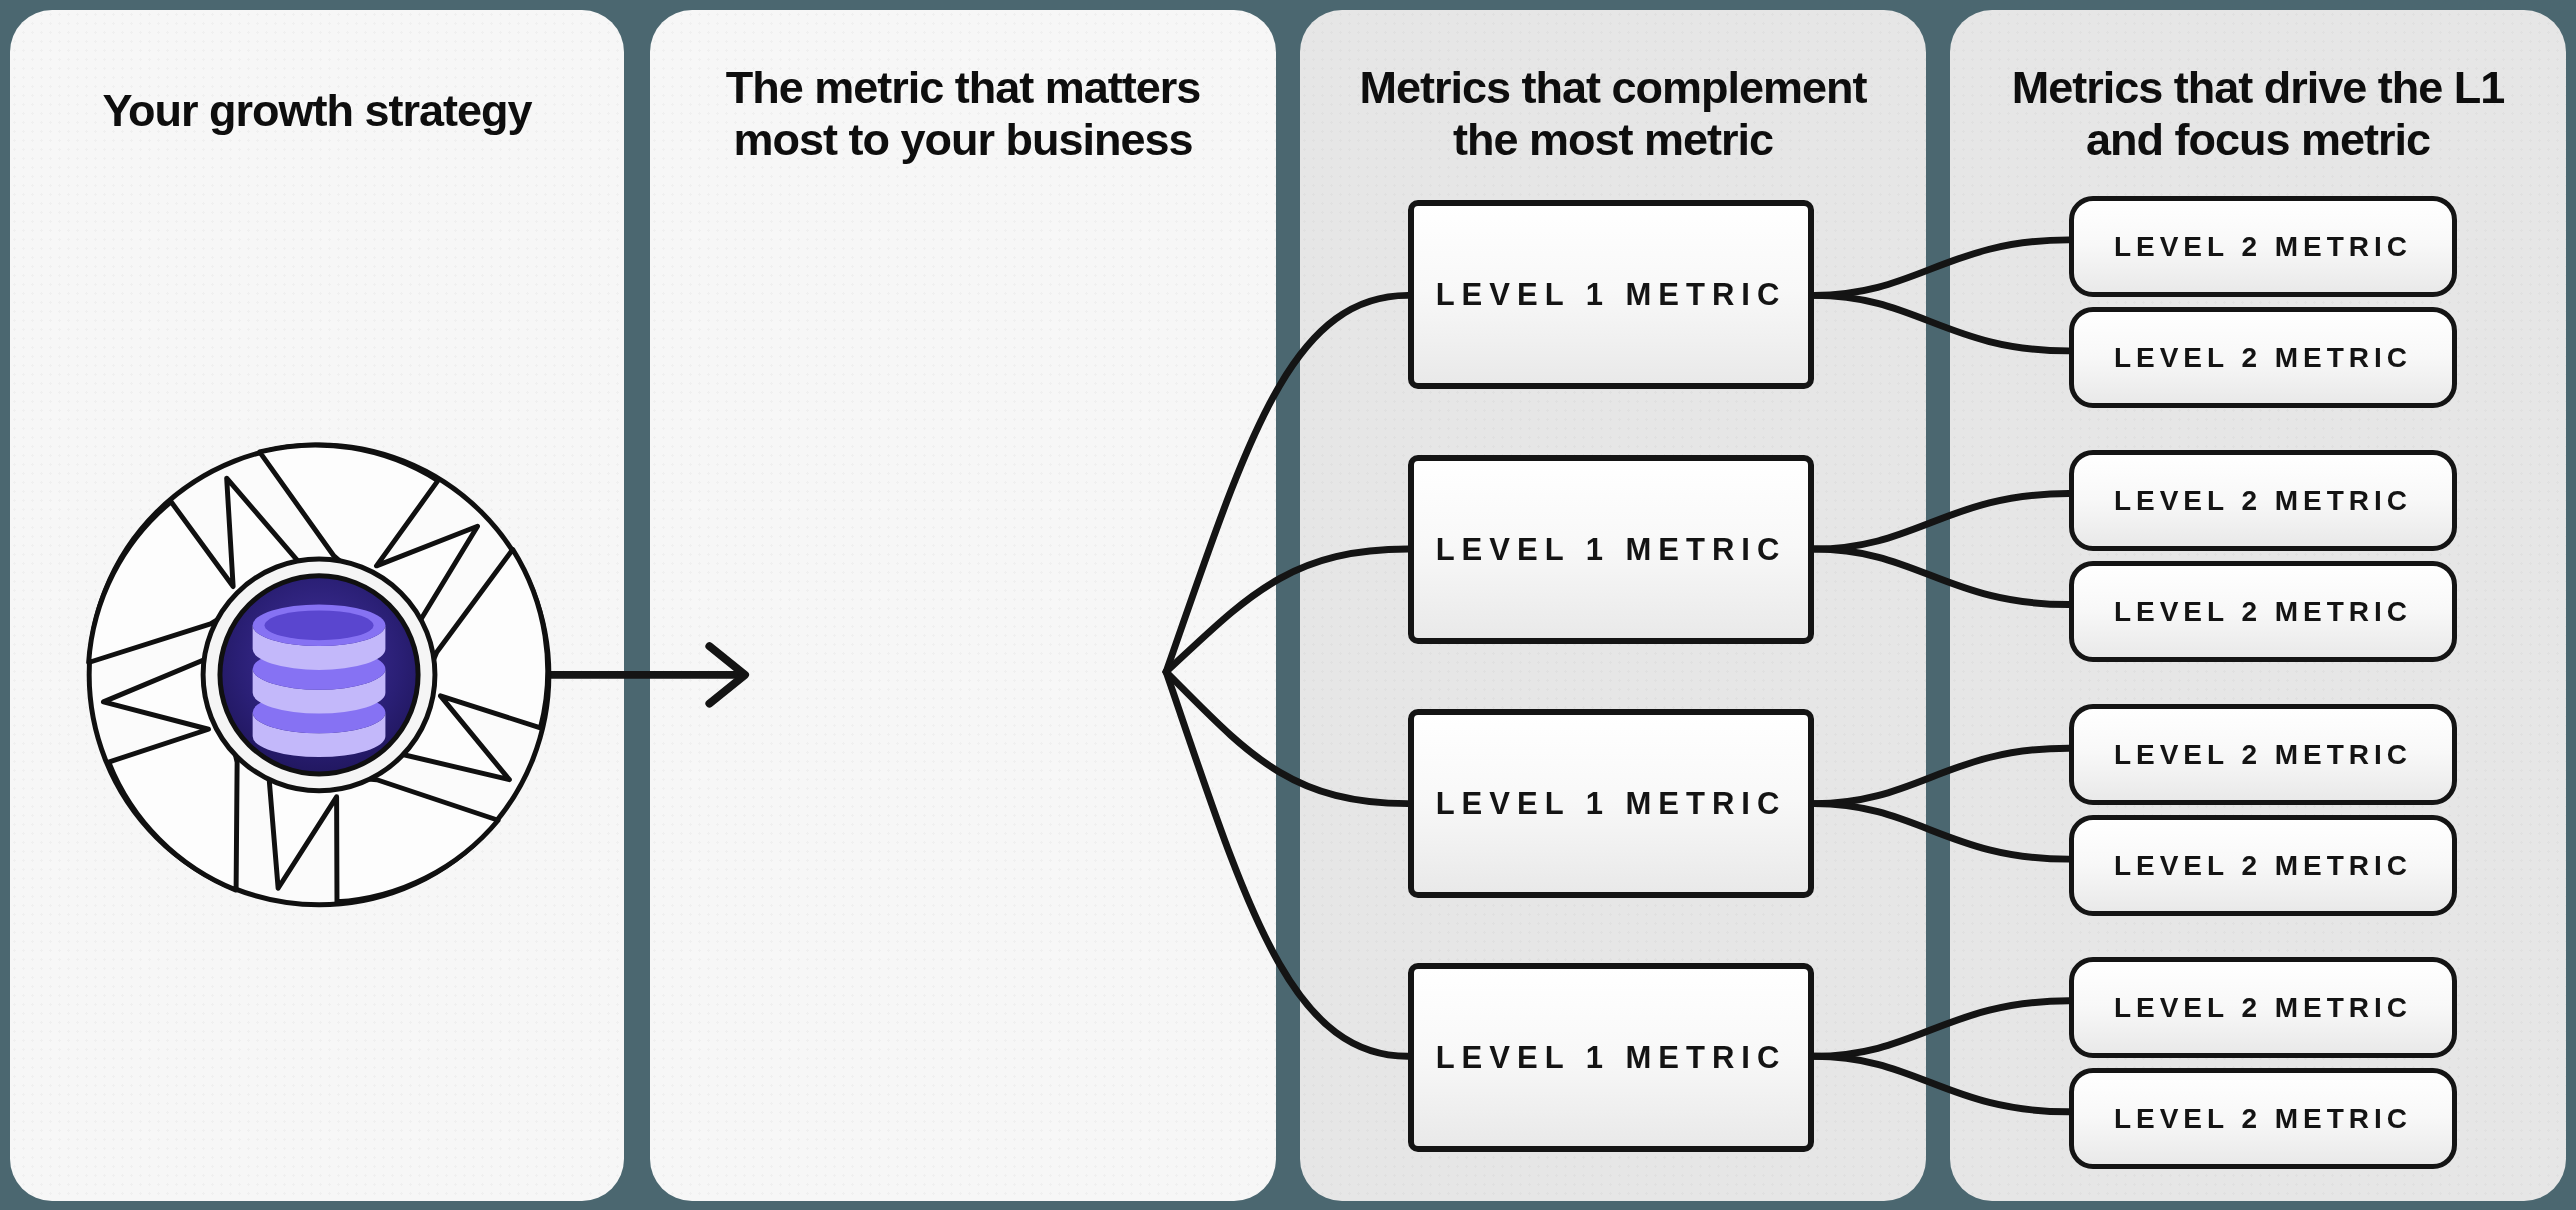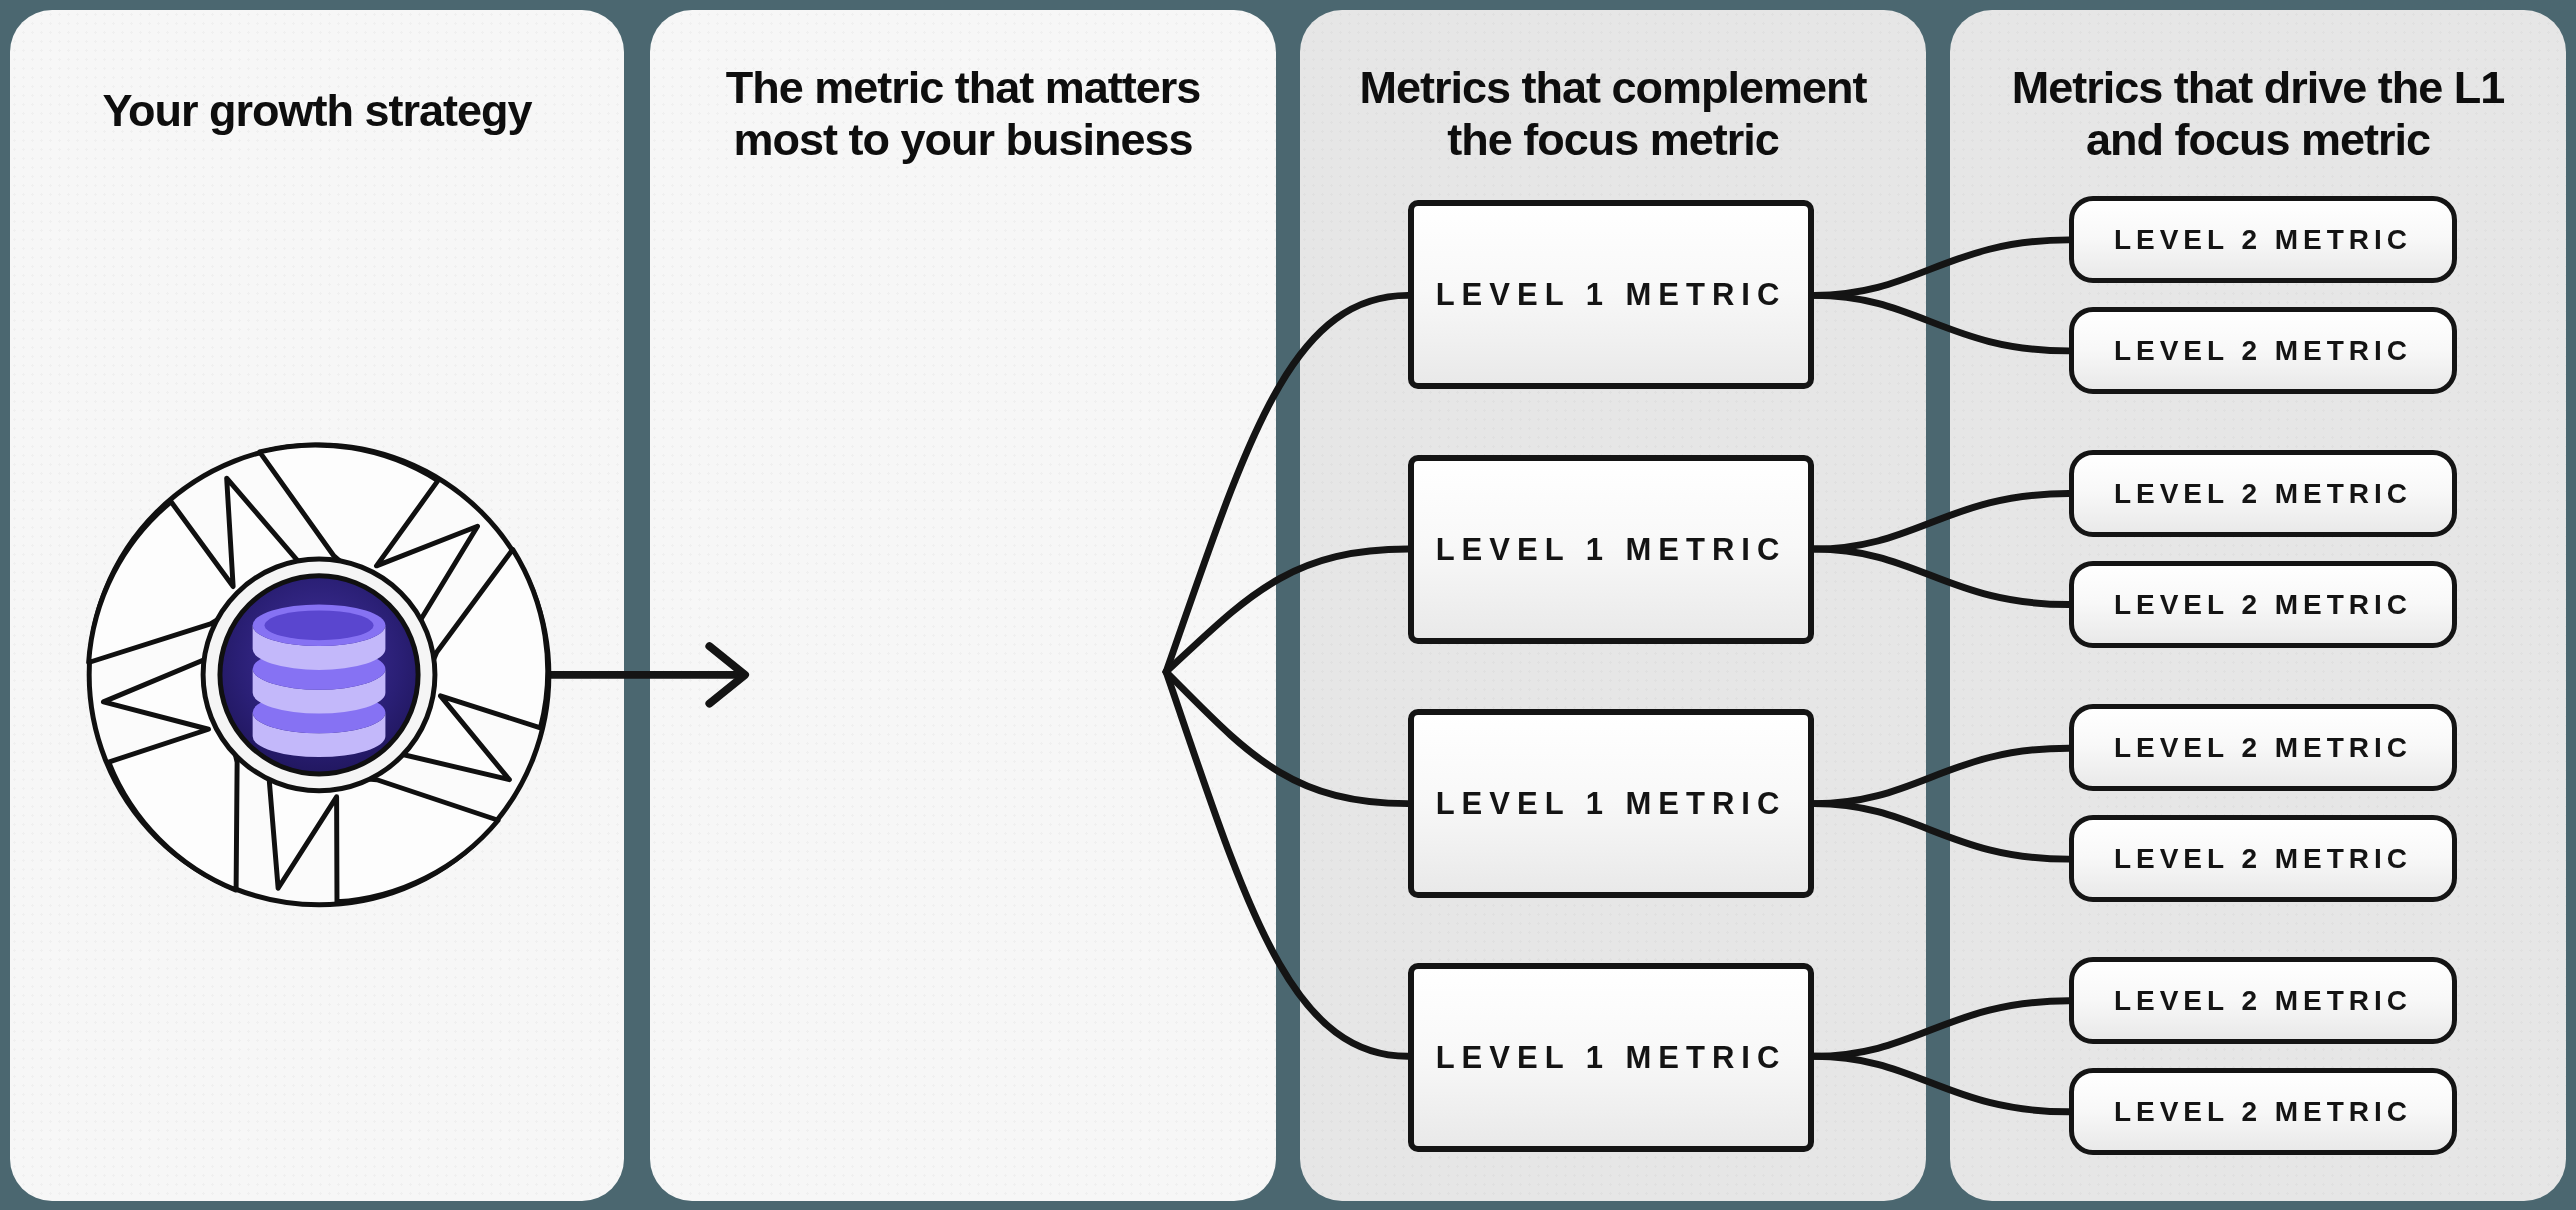--- a/index.html
+++ b/index.html
@@ -36,21 +36,21 @@
   .metric-box{
     position:absolute;z-index:3;
     display:flex;align-items:center;justify-content:center;
     background:linear-gradient(180deg,#ffffff 0%,#f8f8f8 48%,#e9e9e9 100%);
     border:6px solid #141414;border-radius:10px;box-sizing:border-box;
     color:#141414;font-weight:800;text-align:center;
   }
   .focus-box{left:761px;top:579px;width:405px;height:187px;font-size:31px;letter-spacing:7px;}
   .l1-box{left:1408px;width:406px;height:189px;font-size:31px;letter-spacing:7px;}
   .l1-0{top:200px;} .l1-1{top:455px;} .l1-2{top:709px;} .l1-3{top:963px;}
-  .l2-box{left:2069px;width:388px;height:87px;font-size:28px;letter-spacing:5px;border-width:5px;border-radius:24px;}
+  .l2-box{left:2069px;width:388px;height:101px;font-size:28px;letter-spacing:5px;border-width:5px;border-radius:24px;}
   .l2-0{top:196px;} .l2-1{top:307px;}
   .l2-2{top:450px;} .l2-3{top:561px;}
   .l2-4{top:704px;} .l2-5{top:815px;}
   .l2-6{top:957px;} .l2-7{top:1068px;}
 </style>
 </head>
 <body>
 
 <div class="stage">
 
@@ -58,21 +58,21 @@
     <h2>Your growth strategy</h2>
   </section>
 
   <section class="panel p2">
     <h2>The metric that matters
 most to your business</h2>
   </section>
 
   <section class="panel p3 gray">
     <h2>Metrics that complement
-the focus metric</h2>
+the most metric</h2>
   </section>
 
   <section class="panel p4 gray">
     <h2>Metrics that drive the L1
 and focus metric</h2>
   </section>
 
   <svg class="overlay" width="2576" height="1211" viewBox="0 0 2600 1222">
     <defs>
       <radialGradient id="dbglow" cx="0.5" cy="0.42" r="0.75">

